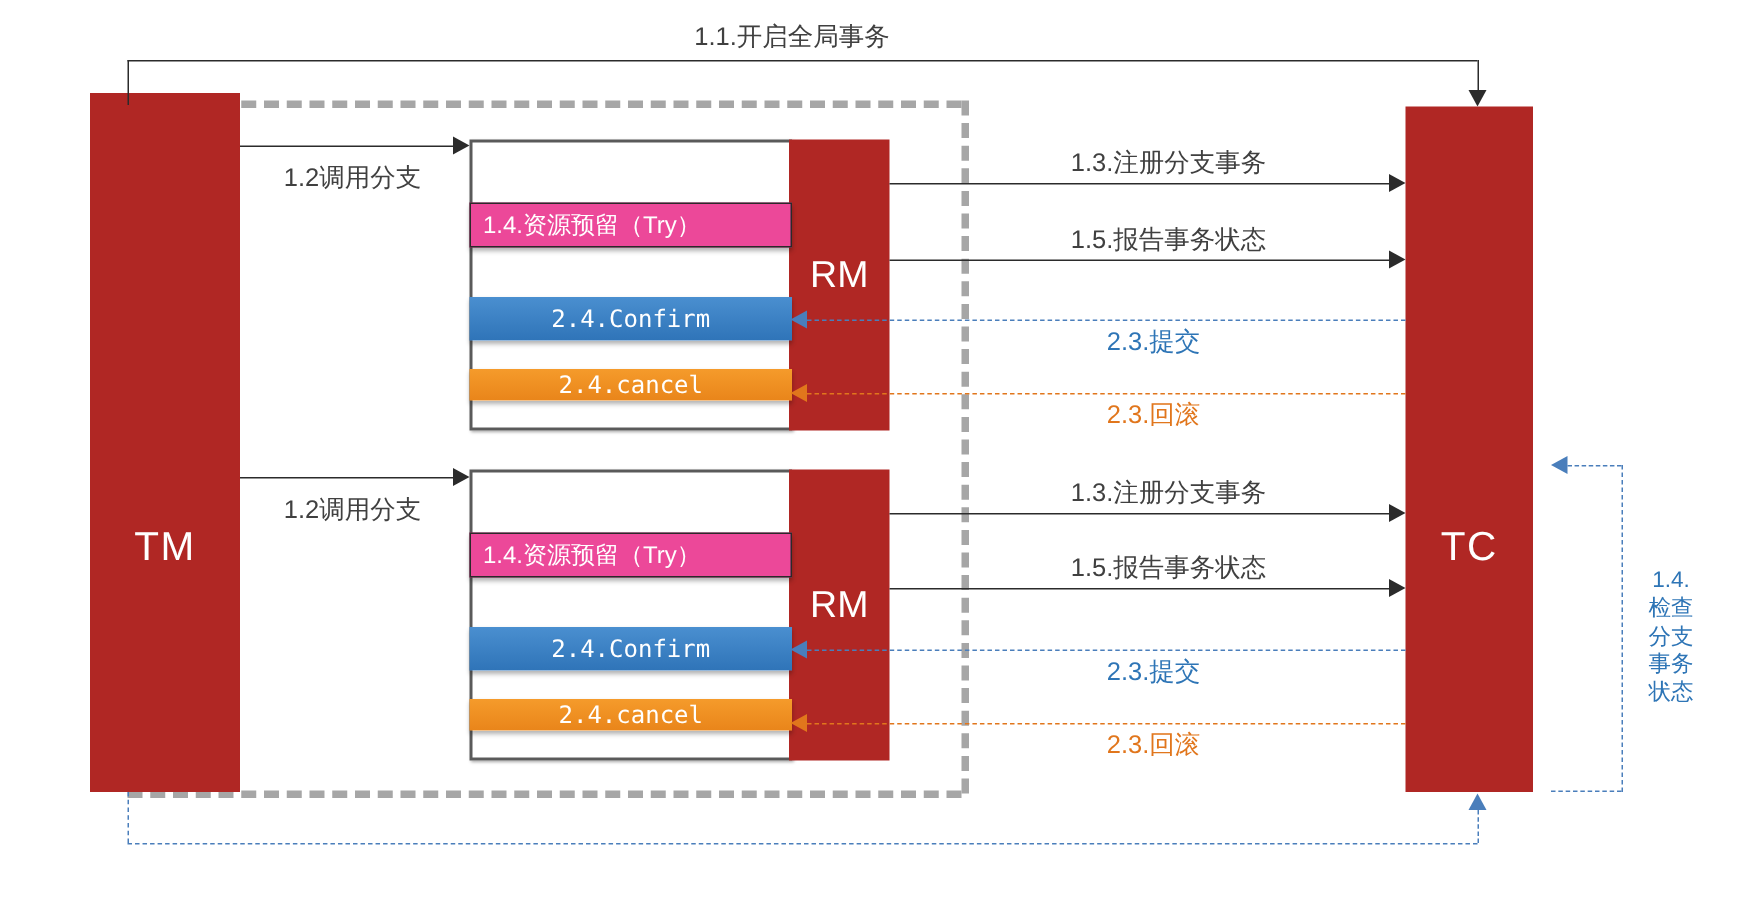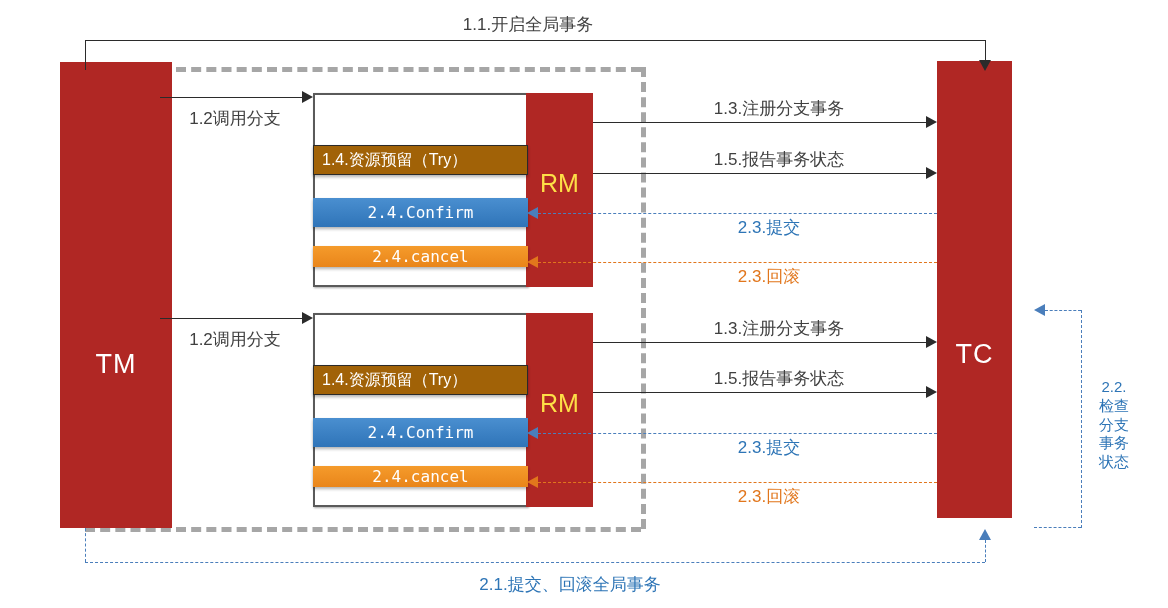--- a/index.html
+++ b/index.html
@@ -28,23 +28,23 @@
     box-sizing:border-box;
   }
   .actor .actor-label{
     position:absolute;
     left:0;right:0;
     text-align:center;
     font-size:27px;
     line-height:1;
     color:#fff;
   }
-  #tm-box{left:60px;top:62px;width:112px;height:466px;}
+  #tm-box{left:60px;top:62px;width:100px;height:466px;}
   #tm-box .actor-label{top:289px;}
-  #tc-box{left:937px;top:61px;width:75px;height:457px;text-decoration:underline;}
+  #tc-box{left:937px;top:71px;width:85px;height:457px;text-decoration:underline;}
   #tc-box .actor-label{top:280px;}
 
   
   .rm-group{position:absolute;}
   .rm-white{
     position:absolute;
     left:0;top:0;
     width:215px;height:194px;
     background:#ffffff;
     border:2px solid #5a5a5a;
@@ -55,40 +55,40 @@
     position:absolute;
     left:213px;top:0;
     width:67px;height:194px;
     background:#b02724;
   }
   .rm-red .rm-label{
     position:absolute;
     left:0;right:0;
     top:78px;
     text-align:center;
-    color:#fde047;
+    color:#ffffff;
     font-size:25px;
     line-height:1;
   }
   .rm-bar{
     position:absolute;
     left:0;
     width:215px;
     box-sizing:border-box;
     color:#ffffff;
     font-family:"DejaVu Sans Mono","Liberation Mono",monospace;
     font-size:16px;
     display:flex;
     align-items:center;
     justify-content:center;
     box-shadow:0 2px 3px rgba(0,0,0,.3);
   }
   .bar-try{
-    top:52px;height:30px;
-    background:#a16207;
+    top:42px;height:30px;
+    background:#ec4899;
     border:1px solid #2a2a2a;
     justify-content:flex-start;
     padding-left:8px;
     font-family:"Liberation Sans","DejaVu Sans",sans-serif;
     font-size:16px;
   }
   .bar-confirm{
     top:105px;height:29px;
     background:#3b7ec0;
     background:linear-gradient(#4a8fd0,#2f74b8);
@@ -241,21 +241,20 @@
   <div class="lbl lbl-center lbl-big lbl-blue" style="left:769px;top:438px;">2.3.提交</div>
 
   <div class="hline-dash-orange abs" style="left:538px;top:482px;width:399px;"></div>
   <div class="arrow arrow-left-orange abs" style="left:527px;top:476px;"></div>
   <div class="lbl lbl-center lbl-big lbl-orange" style="left:769px;top:487px;">2.3.回滚</div>
 
   <div class="vline-dash-blue abs" style="left:85px;top:528px;height:34px;"></div>
   <div class="hline-dash-blue abs" style="left:85px;top:562px;width:900px;"></div>
   <div class="vline-dash-blue abs" style="left:985px;top:540px;height:22px;"></div>
   <div class="arrow arrow-up-blue abs" style="left:979px;top:529px;"></div>
-  <div class="lbl lbl-center lbl-big lbl-blue" style="left:570px;top:575px;">2.1.提交、回滚全局事务</div>
 
   <div class="hline-dash-blue abs" style="left:1045px;top:310px;width:36px;"></div>
   <div class="arrow arrow-left-blue abs" style="left:1034px;top:304px;"></div>
   <div class="vline-dash-blue abs" style="left:1081px;top:310px;height:218px;"></div>
   <div class="hline-dash-blue abs" style="left:1034px;top:527px;width:47px;"></div>
-  <div class="lbl-vert" style="left:1098px;top:378px;">2.2.检查分支事务状态</div>
+  <div class="lbl-vert" style="left:1098px;top:378px;">1.4.检查分支事务状态</div>
 
 </div>
 
 </body></html>

